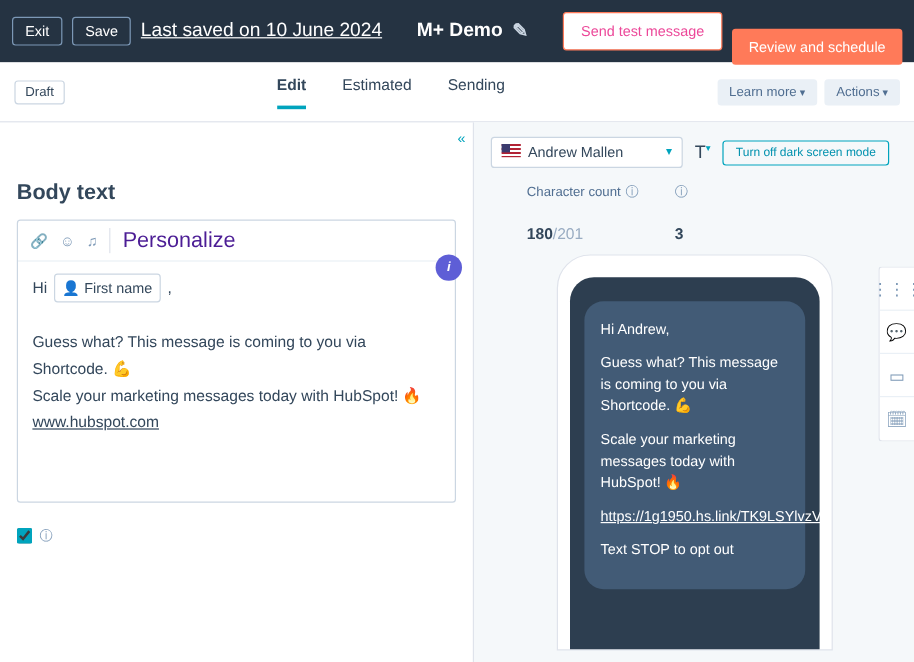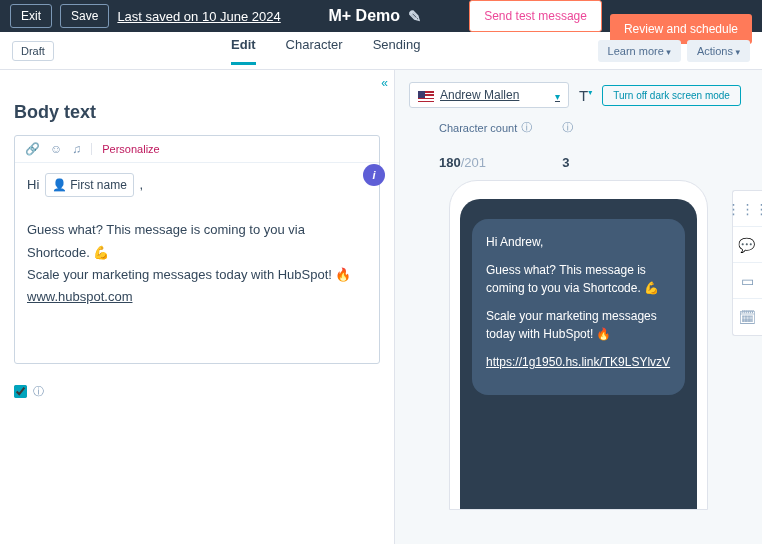--- a/index.html
+++ b/index.html
@@ -1,58 +1,58 @@
 <!DOCTYPE html>
 <html><head>
 <meta charset="utf-8">
 <style>
 * { box-sizing: border-box; margin: 0; padding: 0; font-family: -apple-system, BlinkMacSystemFont, "Segoe UI", Helvetica, Arial, sans-serif; }
 body { width: 762px; height: 552px; overflow: hidden; background: #fff; font-size: 13px; color: #33475b; }
-.topbar { background: #253342; height: 32px; display: flex; align-items: center; padding: 0 10px; gap: 8px; }
+.topbar { background: #253342; height: 52px; display: flex; align-items: center; padding: 0 10px; gap: 8px; }
 .btn-dark { background: transparent; border: 1px solid #7c98b6; color: #fff; padding: 4px 10px; border-radius: 3px; font-size: 12px; cursor: pointer; }
-.save-link { color: #fff; text-decoration: underline; font-size: 13px; cursor: pointer; }
+.save-link { color: #fff; text-decoration: underline; font-size: 16px; cursor: pointer; }
 .title-wrap { flex: 1; display: flex; justify-content: center; align-items: center; gap: 8px; color: #fff; font-size: 16px; font-weight: 600; }
 .pencil-icon { color: #cbd6e2; cursor: pointer; }
 .btn-white { background: #fff; border: 1px solid #ff7a59; color: #ec4899; padding: 8px 14px; border-radius: 3px; font-size: 12px; font-weight: 500; cursor: pointer; }
 .btn-orange { background: #ff7a59; border: none; color: #fff; padding: 8px 14px; border-radius: 3px; font-size: 12px; font-weight: 500; cursor: pointer; margin-top: 25px; }
-.subbar { height: 38px; border-bottom: 1px solid #dfe3eb; display: flex; align-items: center; padding: 0 12px; background: #fff; }
+.subbar { height: 50px; border-bottom: 1px solid #dfe3eb; display: flex; align-items: center; padding: 0 12px; background: #fff; }
 .draft-badge { border: 1px solid #cbd6e2; color: #33475b; font-size: 11px; padding: 3px 8px; border-radius: 3px; }
 .tabs { flex: 1; display: flex; justify-content: center; gap: 30px; }
 .tab { font-size: 13px; color: #33475b; padding-bottom: 10px; cursor: pointer; }
 .tab.active { font-weight: 600; border-bottom: 3px solid #00a4bd; }
 .sub-btn { background: #eaf0f6; border: none; color: #506e91; padding: 5px 10px; border-radius: 3px; font-size: 11px; cursor: pointer; }
 .sub-btn::after { content: " ▾"; font-size: 9px; }
 .main { display: flex; height: calc(552px - 78px); }
 .left { width: 395px; border-right: 1px solid #dfe3eb; padding: 12px 14px; position: relative; }
 .collapse-chev { position: absolute; top: 6px; right: 6px; color: #00a4bd; font-size: 12px; cursor: pointer; }
-.section-title { font-size: 18px; font-weight: 700; margin: 20px 0 12px; }
+.section-title { font-size: 18px; font-weight: 700; margin: 36px 0 12px; }
 .best-practice { border: 1px solid #00bda5; padding: 12px 14px; margin-bottom: 10px; font-size: 12px; }
 .best-practice strong { font-weight: 700; margin-right: 10px; }
 .editor-box { border: 1px solid #cbd6e2; border-radius: 3px; position: relative; }
 .toolbar { display: flex; align-items: center; gap: 10px; padding: 6px 10px; border-bottom: 1px solid #eaf0f6; }
 .tb-icon { color: #7c98b6; font-size: 12px; cursor: pointer; }
-.personalize { color: #be185d; font-size: 11px; font-weight: 500; cursor: pointer; border-left: 1px solid #dfe3eb; padding-left: 10px; }
+.personalize { color: #4c1d95; font-size: 18px; font-weight: 500; cursor: pointer; border-left: 1px solid #dfe3eb; padding-left: 10px; }
 .info-bubble { position: absolute; right: -6px; top: 28px; width: 22px; height: 22px; border-radius: 50%; background: #5e5ed6; color: #fff; display: flex; align-items: center; justify-content: center; font-size: 11px; font-style: italic; font-weight: bold; cursor: pointer; }
 .editor-body { padding: 10px 12px; font-size: 13px; line-height: 1.7; min-height: 200px; }
 .editor-body .token { display: inline-flex; align-items: center; border: 1px solid #cbd6e2; border-radius: 3px; padding: 1px 6px; margin: 0 2px; font-size: 12px; }
 .editor-body a { color: #33475b; text-decoration: underline; }
 .optout-row { margin-top: 20px; display: flex; align-items: center; gap: 6px; font-size: 13px; }
 .optout-row input { accent-color: #00a4bd; }
 .help-i { color: #7c98b6; font-size: 11px; }
 .right { flex: 1; background: #f5f8fa; padding: 12px 14px; position: relative; }
 .preview-controls { display: flex; align-items: center; gap: 10px; margin-bottom: 12px; }
-.contact-select { flex: 1; max-width: 160px; background: #fff; border: 1px solid #cbd6e2; border-radius: 3px; padding: 5px 8px; display: flex; align-items: flex-end; gap: 6px; font-size: 12px; cursor: pointer; text-decoration: underline; }
+.contact-select { flex: 1; max-width: 160px; background: #fff; border: 1px solid #cbd6e2; border-radius: 3px; padding: 5px 8px; display: flex; align-items: flex-start; gap: 6px; font-size: 12px; cursor: pointer; }
 .contact-select .chev { margin-left: auto; color: #00a4bd; font-size: 10px; }
 .t-icon { color: #33475b; font-size: 15px; cursor: pointer; }
 .darkmode-toggle { border: 1px solid #00a4bd; color: #0091ae; background: transparent; border-radius: 3px; padding: 4px 10px; font-size: 10px; cursor: pointer; }
 .stats { display: flex; gap: 30px; padding-left: 30px; margin-bottom: 10px; }
 .stat-label { font-size: 11px; color: #506e91; margin-bottom: 20px; display:flex; align-items:center; gap:4px;}
 .stat-val { font-size: 13px; font-weight: 700; }
 .stat-val .muted { color: #99acc2; font-weight: 400; }
-.phone-frame { width: 259px; margin: 0 auto; background: #fff; border-radius: 28px 28px 0 0; padding: 18px 10px 0; border: 1px solid #dfe3eb; }
+.phone-frame { width: 230px; margin: 0 auto; background: #fff; border-radius: 28px 28px 0 0; padding: 18px 10px 0; border: 1px solid #dfe3eb; }
 .phone-screen { background: #2d3e50; border-radius: 20px 20px 0 0; padding: 20px 12px; min-height: 310px; }
 .bubble { background: #425b76; color: #fff; border-radius: 16px; padding: 14px 14px; font-size: 12px; line-height: 1.5; }
 .bubble p { margin-bottom: 10px; }
 .bubble a { color: #fff; text-decoration: underline; }
 .side-icons { position: absolute; right: 0; top: 120px; background: #fff; border: 1px solid #dfe3eb; border-right: none; border-radius: 3px 0 0 3px; width: 30px; }
 .side-icons div { height: 36px; display: flex; align-items: center; justify-content: center; color: #7c98b6; font-size: 14px; cursor: pointer; border-bottom: 1px solid #eaf0f6; }
 .side-icons div:last-child { border-bottom: none; }
 .flag { width:16px; height:11px; background: linear-gradient(#b22234 0 15%, #fff 15% 30%, #b22234 30% 45%, #fff 45% 60%, #b22234 60% 75%, #fff 75% 90%, #b22234 90%); position: relative; display:inline-block;}
 .flag::before { content:""; position:absolute; width:7px; height:6.6px; background:#3c3b6e; top:0;left:0;}
 </style>
@@ -68,21 +68,21 @@
     <span class="pencil-icon">✎</span>
   </div>
   <button class="btn-white">Send test message</button>
   <button class="btn-orange">Review and schedule</button>
 </div>
 
 <div class="subbar">
   <span class="draft-badge">Draft</span>
   <div class="tabs">
     <span class="tab active">Edit</span>
-    <span class="tab">Character</span>
+    <span class="tab">Estimated</span>
     <span class="tab">Sending</span>
   </div>
   <button class="sub-btn">Learn more</button>
   <span style="width:6px"></span>
   <button class="sub-btn">Actions</button>
 </div>
 
 <div class="main">
   <div class="left">
     <span class="collapse-chev">«</span>
@@ -143,20 +143,21 @@
       </div>
     </div>
 
     <div class="phone-frame">
       <div class="phone-screen">
         <div class="bubble">
           <p>Hi Andrew,</p>
           <p>Guess what? This message is coming to you via Shortcode. 💪</p>
           <p>Scale your marketing messages today with HubSpot! 🔥</p>
           <p><a href="#">https://1g1950.hs.link/TK9LSYlvzV</a></p>
+          <p>Text STOP to opt out</p>
         </div>
       </div>
     </div>
 
     <div class="side-icons">
       <div>⋮⋮⋮</div>
       <div>💬</div>
       <div>▭</div>
       <div>🗓</div>
     </div>

